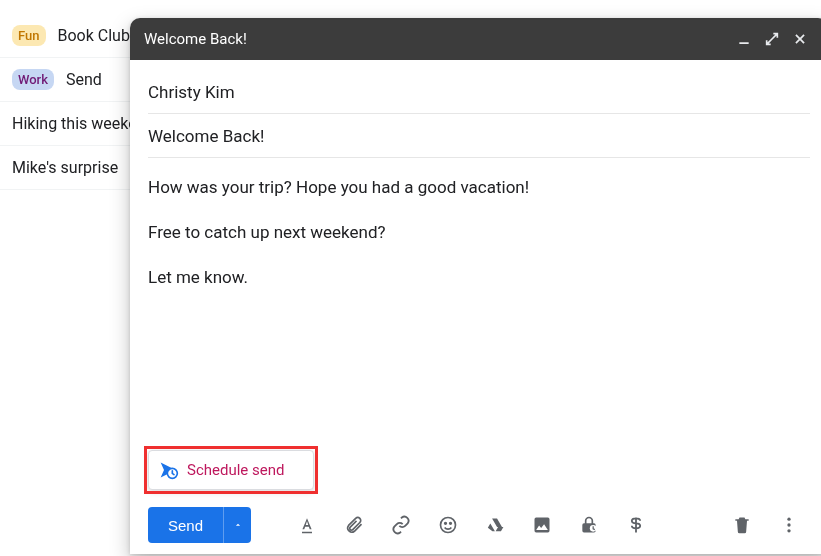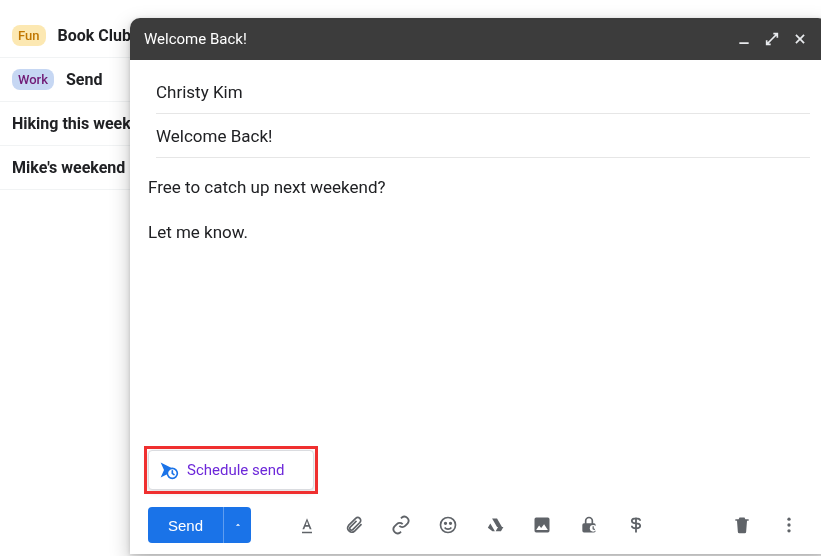--- a/index.html
+++ b/index.html
@@ -30,21 +30,21 @@
     }
     .tag {
       font-size: 13px;
       font-weight: 500;
       padding: 3px 6px;
       border-radius: 8px;
       margin-right: 12px;
     }
     .tag-fun { background: #fce8b2; color: #c07600; }
     .tag-work { background: #c6d7f3; color: #701a75; }
-    .inbox-subject { font-weight: 700; }
+    .inbox-subject { font-weight: 400; }
 
     .compose {
       position: absolute;
       top: 18px;
       left: 130px;
       width: 698px;
       height: 536px;
       background: #fff;
       border-radius: 10px 10px 0 0;
       box-shadow: 0 8px 20px rgba(0,0,0,0.25), 0 1px 4px rgba(0,0,0,0.15);
@@ -77,21 +77,20 @@
       padding: 10px 18px 0 18px;
       display: flex;
       flex-direction: column;
     }
     .field-row {
       height: 44px;
       display: flex;
       align-items: center;
       font-size: 17px;
       border-bottom: 1px solid #e6e6e6;
-      margin-left: 8px;
     }
     .message-area {
       padding-top: 18px;
       font-size: 17px;
       line-height: 1.35;
       flex: 1;
     }
     .message-area p { margin-bottom: 22px; }
     .schedule-box {
       position: absolute;
@@ -100,21 +99,21 @@
       width: 166px;
       height: 40px;
       background: #fff;
       border: 1px solid #dadce0;
       border-radius: 4px;
       box-shadow: 0 2px 6px rgba(0,0,0,0.15);
       display: flex;
       align-items: center;
       padding: 0 10px;
       font-size: 15px;
-      color: #6d28d9;
+      color: #be185d;
     }
     .schedule-box svg { margin-right: 8px; flex-shrink: 0; }
     .highlight-rect {
       position: absolute;
       left: 144px;
       top: 446px;
       width: 174px;
       height: 48px;
       border: 3px solid #ef2f2f;
       background: transparent;
@@ -180,21 +179,21 @@
     <span class="inbox-subject">Book Club</span>
   </div>
   <div class="inbox-row">
     <span class="tag tag-work">Work</span>
     <span class="inbox-subject">Send</span>
   </div>
   <div class="inbox-row">
     <span class="inbox-subject">Hiking this weekend</span>
   </div>
   <div class="inbox-row">
-    <span class="inbox-subject">Mike's weekend</span>
+    <span class="inbox-subject">Mike's surprise</span>
   </div>
 </div>
 
 <div class="compose">
   <div class="compose-header">
     <span>Welcome Back!</span>
     <span class="spacer"></span>
     <span class="hdr-icon">
       <svg viewBox="0 0 24 24" fill="none" stroke="currentColor" stroke-width="3">
           <line x1="4" y1="19" x2="20" y2="19"></line>
@@ -214,20 +213,21 @@
   </div>
 
   <div class="compose-body">
     <div class="field-row">
       <span>Christy Kim</span>
     </div>
     <div class="field-row">
       <span>Welcome Back!</span>
     </div>
     <div class="message-area">
+      <p>How was your trip? Hope you had a good vacation!</p>
       <p>Free to catch up next weekend?</p>
       <p>Let me know.</p>
     </div>
   </div>
 
   <div class="toolbar">
     <div class="send-group">
       <button class="send-btn">Send</button>
       <button class="send-more">
         <svg viewBox="0 0 24 24" fill="currentColor">

